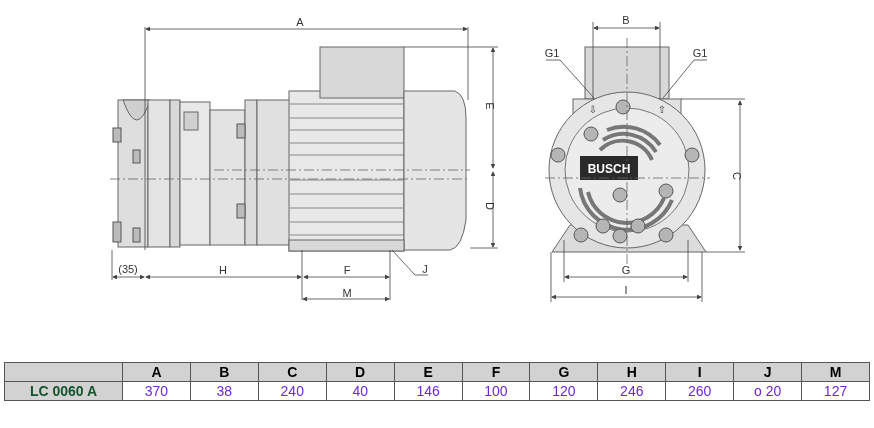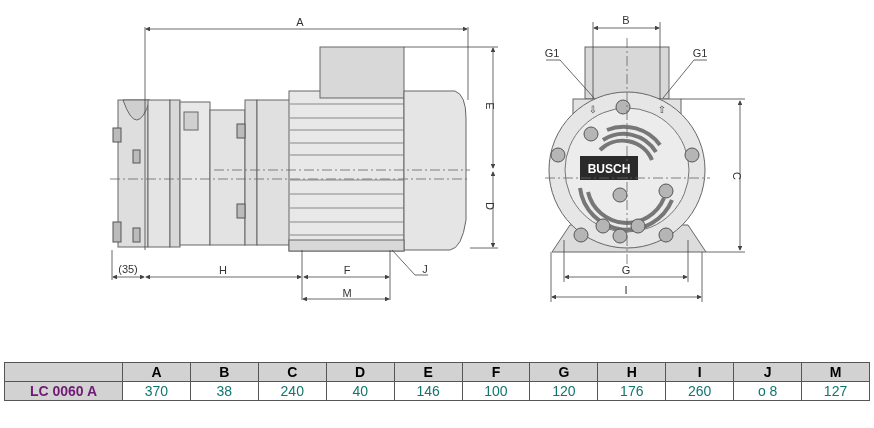--- a/index.html
+++ b/index.html
@@ -2,22 +2,22 @@
 <html><head>
 <meta charset="utf-8">
 <style>
   html, body { margin:0; padding:0; background:#ffffff; }
   body { width:874px; height:428px; position:relative; overflow:hidden; font-family:"Liberation Sans", sans-serif; }
   #drawing { position:absolute; left:0; top:0; width:874px; height:340px; }
   .dimlabel { font-family:"Liberation Sans", sans-serif; font-size:11px; fill:#333; }
   #spec-table { position:absolute; left:4px; top:362px; border-collapse:collapse; table-layout:fixed; width:866px; }
   #spec-table th, #spec-table td { border:1px solid #555; height:18px; padding:0; text-align:center; font-size:14px; line-height:18px; }
   #spec-table th { background:#d2d2d2; font-weight:bold; color:#000; }
-  #spec-table td { background:#ffffff; color:#0f766e; font-weight:normal; }
-  #spec-table td.model { background:#d2d2d2; font-weight:bold; color:#701a75; }
+  #spec-table td { background:#ffffff; color:#6d28d9; font-weight:normal; }
+  #spec-table td.model { background:#d2d2d2; font-weight:bold; color:#14532d; }
   col.c0 { width:118px; }
 </style>
 </head>
 <body>
 
 <svg id="drawing" viewBox="0 0 874 340" xmlns="http://www.w3.org/2000/svg">
   <defs>
     <marker id="arr" markerWidth="6" markerHeight="6" refX="5" refY="3" orient="auto">
       <path d="M0,0 L6,3 L0,6 z" fill="#444"></path>
     </marker>
@@ -196,19 +196,19 @@
   <tbody>
     <tr>
       <td class="model">LC 0060 A</td>
       <td>370</td>
       <td>38</td>
       <td>240</td>
       <td>40</td>
       <td>146</td>
       <td>100</td>
       <td>120</td>
-      <td>176</td>
+      <td>246</td>
       <td>260</td>
-      <td>o 8</td>
+      <td>o 20</td>
       <td>127</td>
     </tr>
   </tbody>
 </table>
 
 </body></html>

